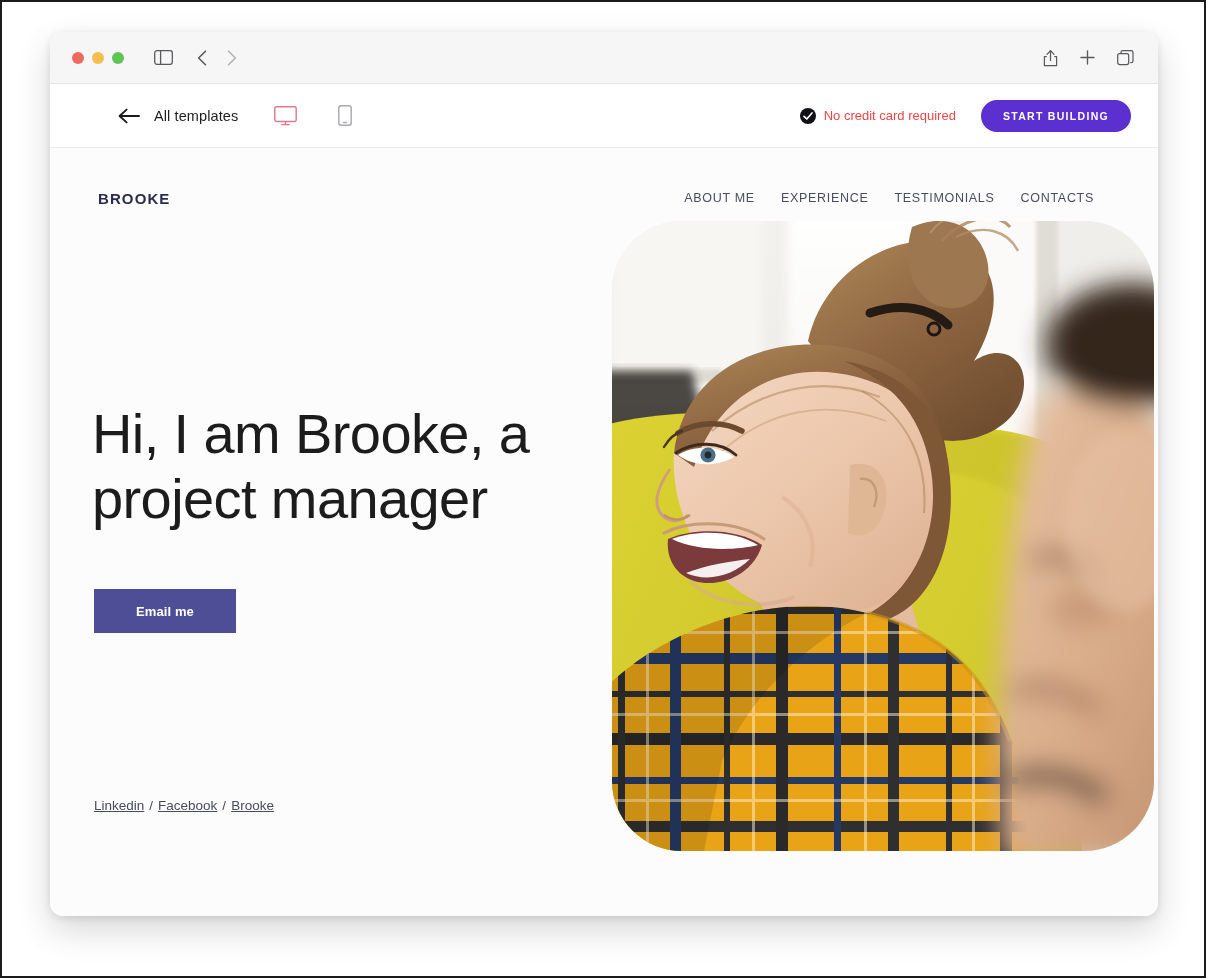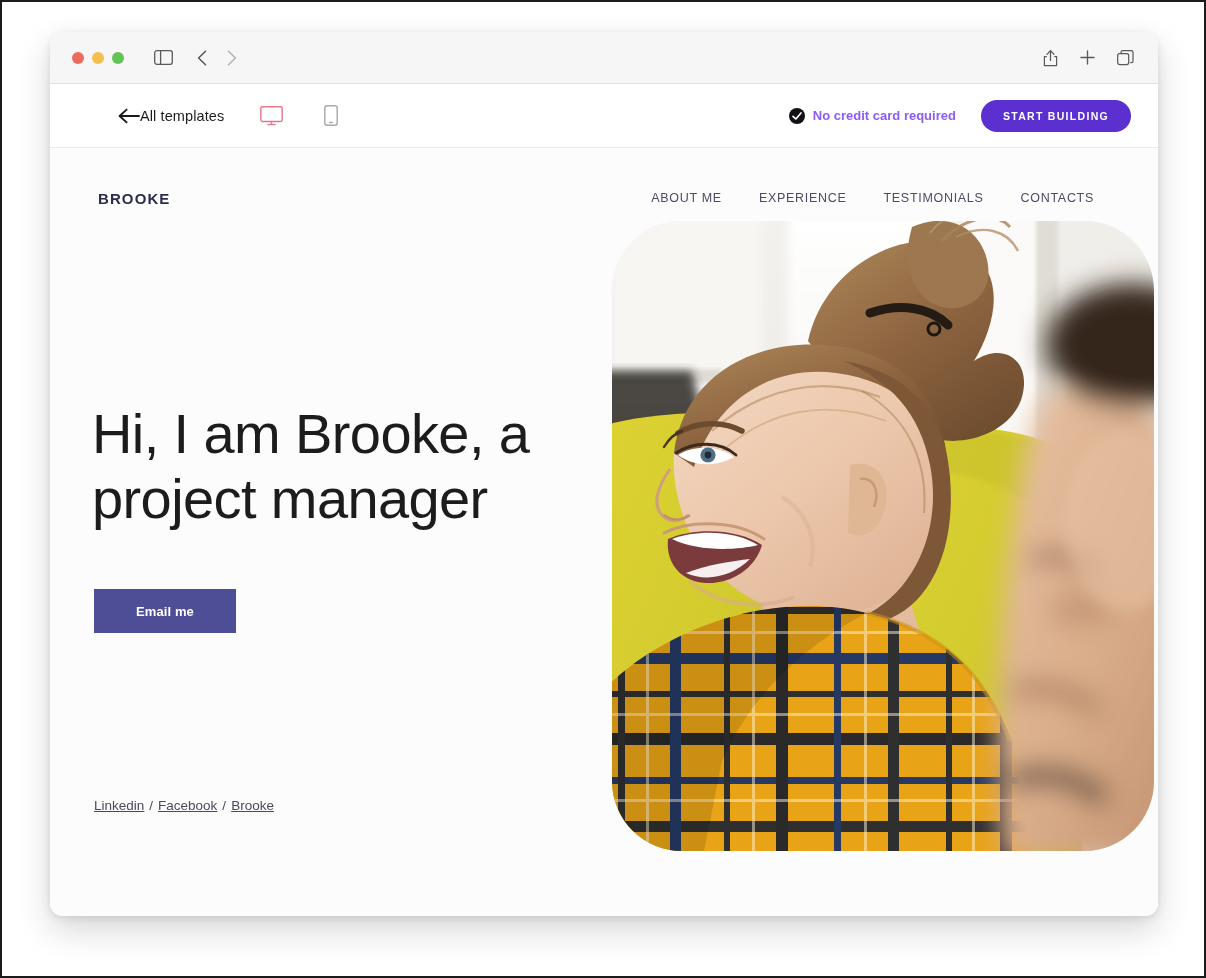--- a/index.html
+++ b/index.html
@@ -115,20 +115,21 @@
     height: 64px;
     background: #ffffff;
     border-bottom: 1px solid #ececec;
     display: flex;
     align-items: center;
     padding: 0 27px 0 68px;
   }
   .back-group {
     display: flex;
     align-items: center;
+    gap: 14px;
     cursor: pointer;
   }
   .back-arrow { color: #1a1a1a; display: flex; }
   .all-templates {
     font-size: 14.5px;
     color: #1d1d1d;
     letter-spacing: 0.1px;
   }
   .device-icons { display: flex; align-items: center; gap: 41px; margin-left: 36px; }
   .device-icon { display: flex; cursor: pointer; }
@@ -139,22 +140,21 @@
     margin-left: auto;
     display: flex;
     align-items: center;
     gap: 25px;
   }
   .no-cc {
     display: flex;
     align-items: center;
     gap: 8px;
     font-size: 13px;
-    color: #8b5cf6;
-    font-weight: bold;
+    color: #ef4444;
   }
   .check-circle { display: flex; color: #111115; }
   .start-building {
     background: #5c2fd0;
     color: #ffffff;
     border: none;
     border-radius: 22px;
     height: 32px;
     padding: 0 22px;
     font-size: 10.5px;
@@ -180,21 +180,21 @@
   }
   .logo {
     font-size: 15px;
     font-weight: bold;
     letter-spacing: 1.1px;
     color: #2c2c4e;
   }
   .site-nav {
     margin-left: auto;
     display: flex;
-    gap: 37px;
+    gap: 26px;
     padding-right: 16px;
   }
   .nav-link {
     font-size: 12.5px;
     letter-spacing: 0.7px;
     color: #4b4b63;
     text-decoration: none;
     cursor: pointer;
   }
 

